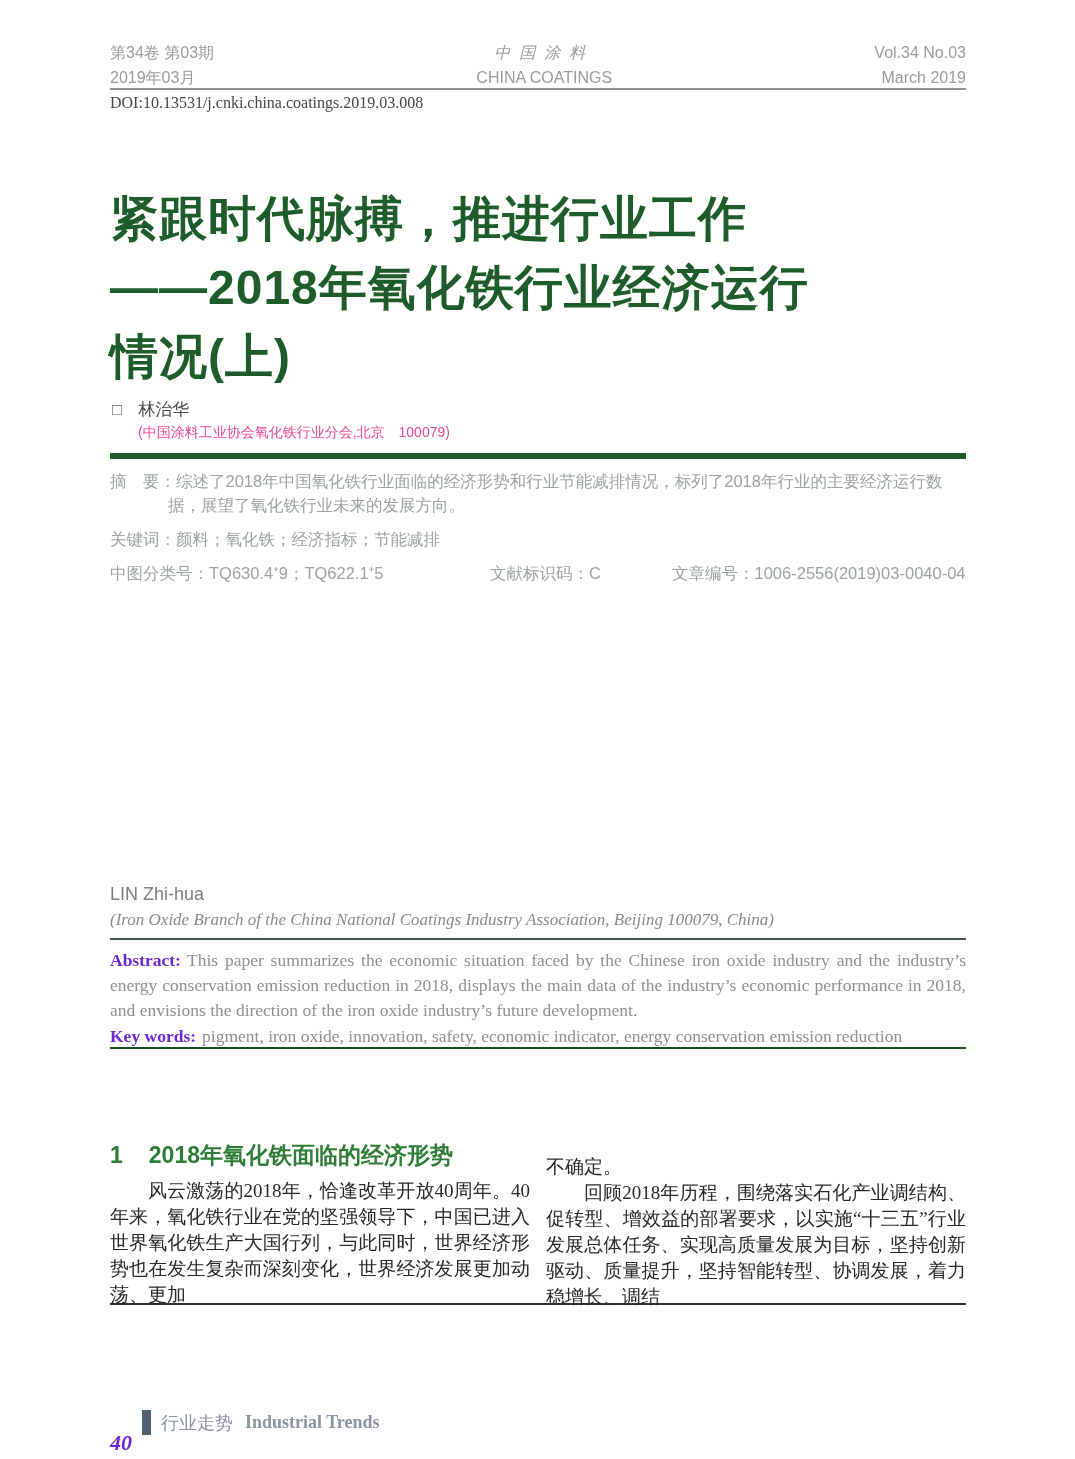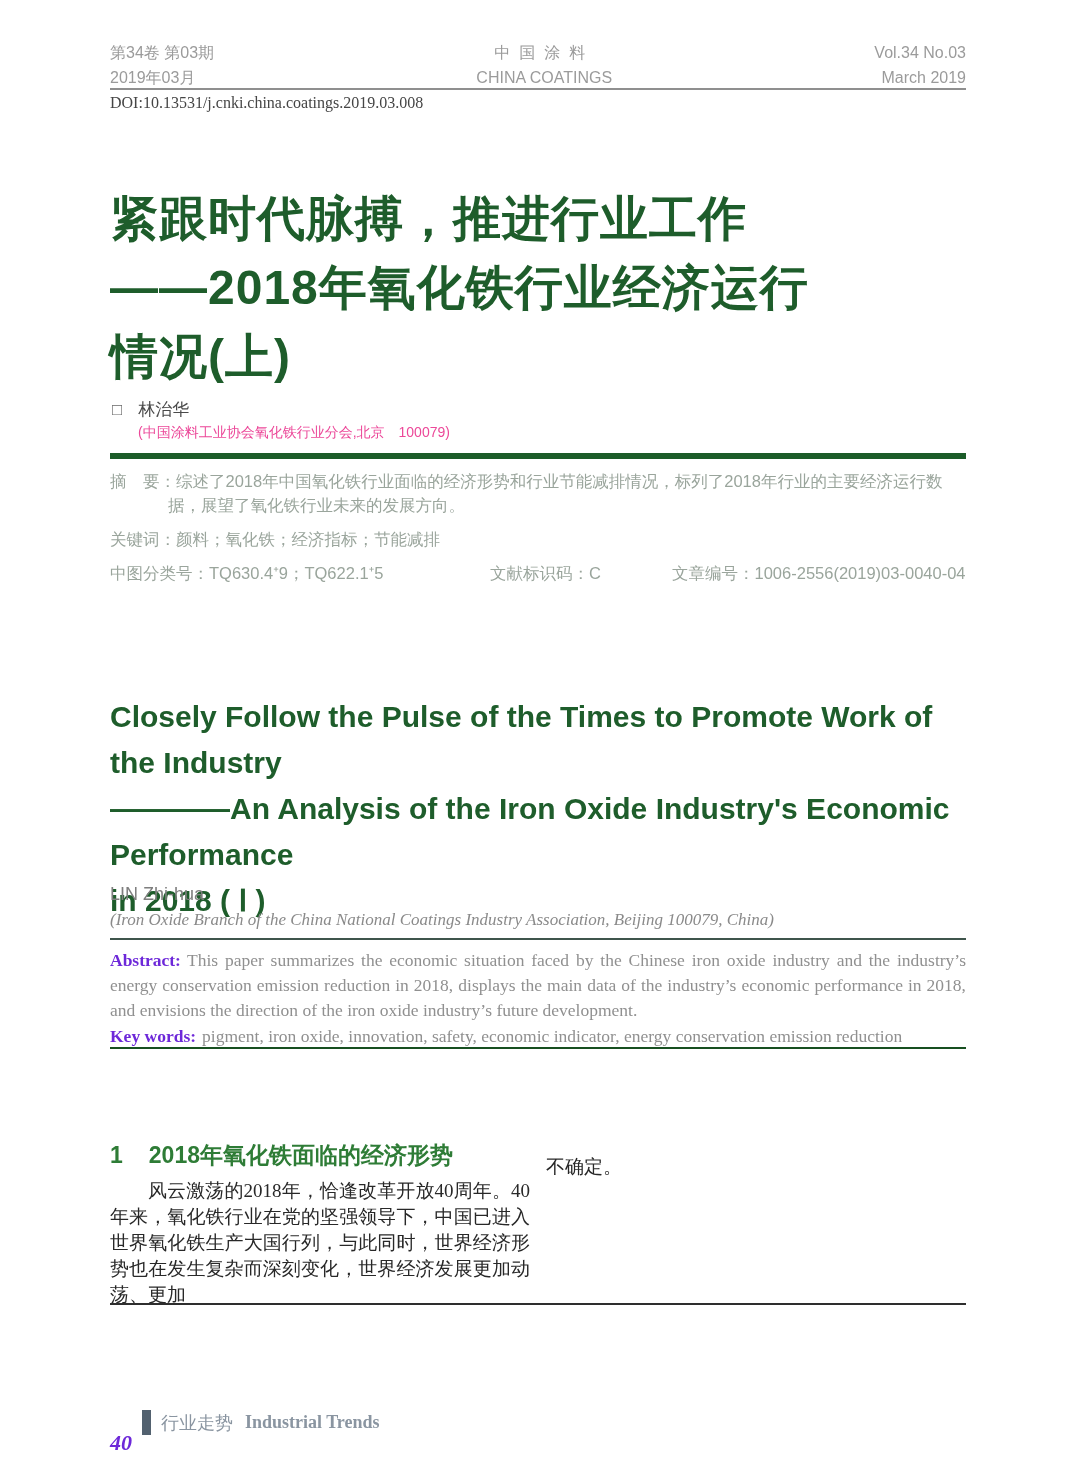--- a/index.html
+++ b/index.html
@@ -7,21 +7,21 @@
        font-family:"Liberation Sans",sans-serif;
        -webkit-font-smoothing:antialiased;}
   .page{position:relative;width:954px;height:1459px;background:#fff;}
 
   
   .jheader{position:absolute;top:40px;left:110px;width:856px;display:flex;
            justify-content:space-between;font-size:16px;line-height:25px;
            color:var(--header-text,#9b9b9b);}
   .jh-left{text-align:left;}
   .jh-center{text-align:center;}
-  .jh-center .jh-cn{letter-spacing:9px;}
+  .jh-center .jh-cn{letter-spacing:9px;font-style:italic;}
   .jh-right{text-align:right;}
   .header-rule{position:absolute;top:88px;left:110px;width:856px;height:2px;background:#8f8f8f;}
   .doi{position:absolute;top:94px;left:110px;font-family:"Liberation Serif",serif;
        font-size:16px;color:#454545;}
 
   
   .title-cn{position:absolute;top:184px;left:110px;margin:0;width:880px;
             font-size:48px;line-height:69px;font-weight:bold;letter-spacing:1px;
             color:var(--title-green,#1e5d2b);font-family:"Liberation Sans",sans-serif;}
 
@@ -133,26 +133,20 @@
       </span>
       <span class="clc-seg2">
         <span>文献标识码：</span><span>C</span>
       </span>
       <span class="clc-seg3">
         <span>文章编号：</span><span>1006-2556(2019)03-0040-04</span>
       </span>
     </div>
   </div>
 
-  <h2 class="title-en">
-    <div>Closely Follow the Pulse of the Times to Promote Work of</div>
-    <div>the Industry</div>
-    <div>————An Analysis of the Iron Oxide Industry's Economic Performance</div>
-    <div>in 2018 ( Ⅰ )</div>
-  </h2>
 
   <div class="lin">LIN Zhi-hua</div>
   <div class="affil-en">(Iron Oxide Branch of the China National Coatings Industry Association, Beijing 100079, China)</div>
   <div class="rule-thin"></div>
 
   <div class="abs-en">
     <div>
       <span class="abs-en-label">Abstract:</span><span>This paper summarizes the economic situation faced by the Chinese iron oxide industry and the industry’s energy conservation emission reduction in 2018, displays the main data of the industry’s economic performance in 2018, and envisions the direction of the iron oxide industry’s future development.</span>
     </div>
     <div class="kw-en">
@@ -164,20 +158,21 @@
   <div class="body-cols">
     <div class="col">
       <div class="sec-heading">
         <span>1</span>
         <span>2018年氧化铁面临的经济形势</span>
       </div>
       <p class="para-indent">风云激荡的2018年，恰逢改革开放40周年。40年来，氧化铁行业在党的坚强领导下，中国已进入世界氧化铁生产大国行列，与此同时，世界经济形势也在发生复杂而深刻变化，世界经济发展更加动荡、更加</p>
     </div>
     <div class="col col-right">
       <p class="para-cont">不确定。</p>
+      <p class="para-indent">回顾2018年历程，围绕落实石化产业调结构、促转型、增效益的部署要求，以实施“十三五”行业发展总体任务、实现高质量发展为目标，坚持创新驱动、质量提升，坚持智能转型、协调发展，着力稳增长、调结</p>
     </div>
   </div>
 
   <div class="footnote-rule"></div>
 
   <div class="page-footer">
     <span class="pf-num">40</span>
     <span class="pf-bar"></span>
     <span class="pf-cn">行业走势</span>
     <span class="pf-en">Industrial Trends</span>

